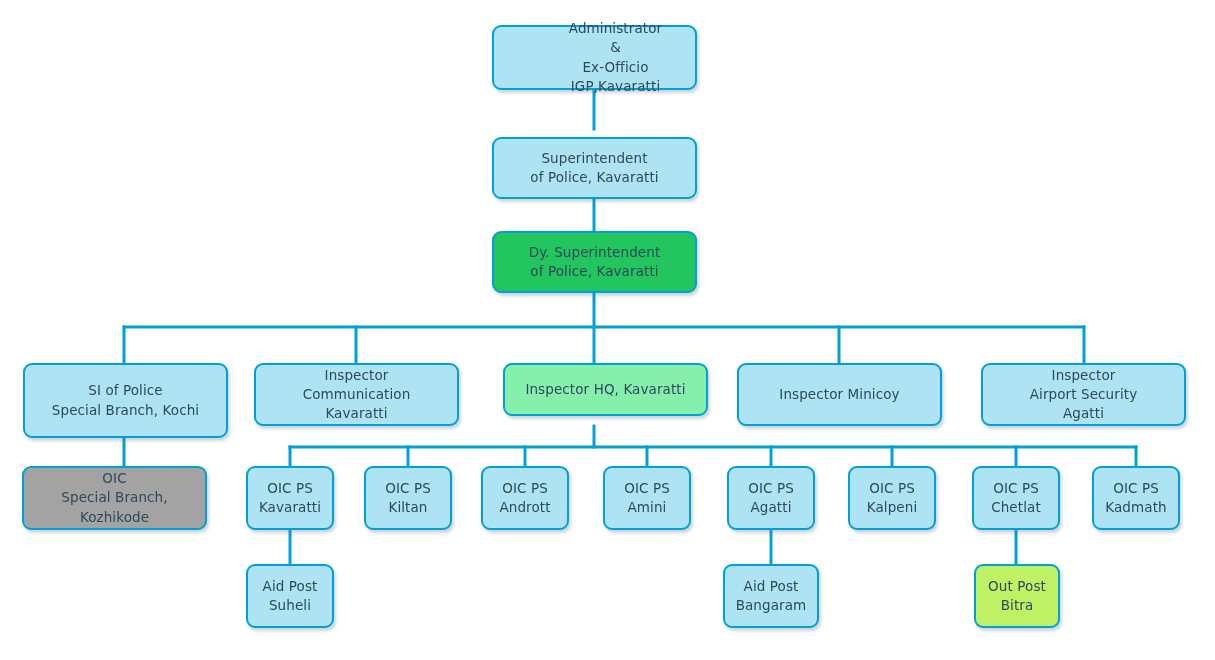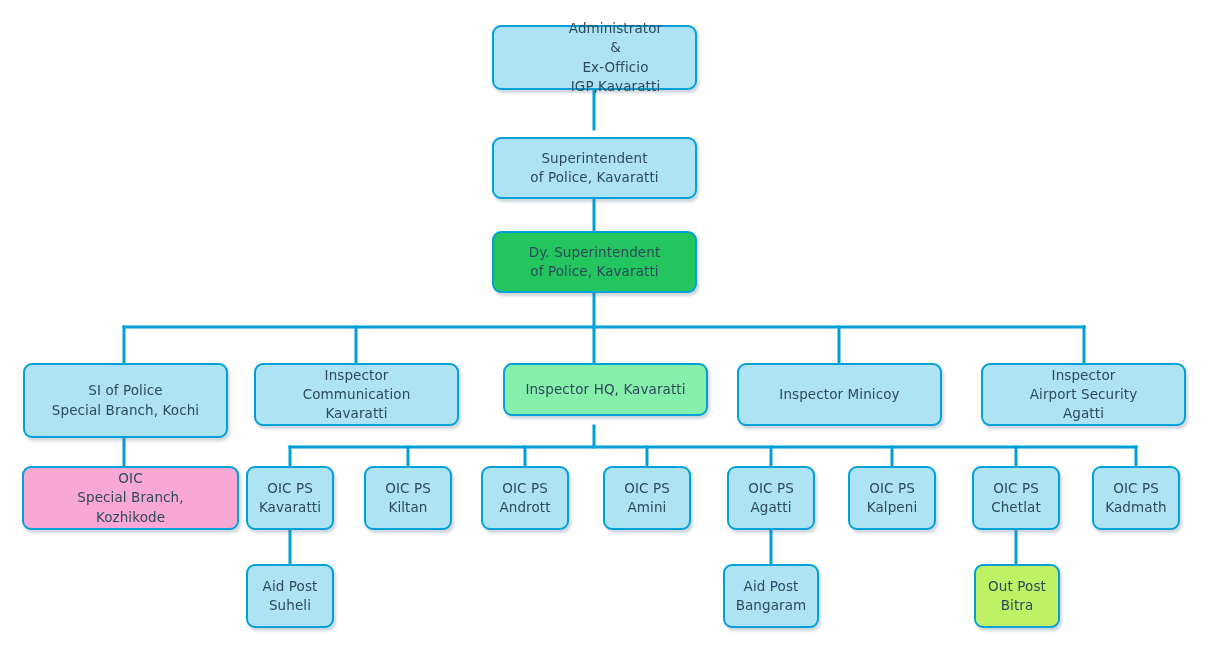--- a/index.html
+++ b/index.html
@@ -86,21 +86,21 @@
       <div class="node" style="left: 23px; top: 363px; width: 205px; height: 75px; background: rgb(173, 227, 243); border-color: rgb(0, 160, 216); color: rgb(44, 74, 90);"><span class="node-label">SI of Police
 Special Branch, Kochi</span></div>
       <div class="node" style="left: 254px; top: 363px; width: 205px; height: 63px; background: rgb(173, 227, 243); border-color: rgb(0, 160, 216); color: rgb(44, 74, 90);"><span class="node-label">Inspector
 Communication
 Kavaratti</span></div>
       <div class="node" style="left: 492px; top: 363px; width: 205px; height: 53px; background: #86efac; border-color: rgb(0, 160, 216); color: rgb(44, 74, 90); margin-left: 11px;"><span class="node-label">Inspector HQ, Kavaratti</span></div>
       <div class="node" style="left: 737px; top: 363px; width: 205px; height: 63px; background: rgb(173, 227, 243); border-color: rgb(0, 160, 216); color: rgb(44, 74, 90);"><span class="node-label">Inspector Minicoy</span></div>
       <div class="node" style="left: 981px; top: 363px; width: 205px; height: 63px; background: rgb(173, 227, 243); border-color: rgb(0, 160, 216); color: rgb(44, 74, 90);"><span class="node-label">Inspector
 Airport Security
 Agatti</span></div>
-      <div class="node" style="left: 22px; top: 466px; width: 217px; height: 64px; background: #f9a8d4; border-color: rgb(0, 160, 216); color: rgb(44, 74, 90);"><span class="node-label">OIC
+      <div class="node" style="left: 22px; top: 466px; width: 185px; height: 64px; background: #a3a3a3; border-color: rgb(0, 160, 216); color: rgb(44, 74, 90);"><span class="node-label">OIC
 Special Branch,
 Kozhikode</span></div>
       <div class="node" style="left: 246px; top: 466px; width: 88px; height: 64px; background: rgb(173, 227, 243); border-color: rgb(0, 160, 216); color: rgb(44, 74, 90);"><span class="node-label">OIC PS
 Kavaratti</span></div>
       <div class="node" style="left: 364px; top: 466px; width: 88px; height: 64px; background: rgb(173, 227, 243); border-color: rgb(0, 160, 216); color: rgb(44, 74, 90);"><span class="node-label">OIC PS
 Kiltan</span></div>
       <div class="node" style="left: 481px; top: 466px; width: 88px; height: 64px; background: rgb(173, 227, 243); border-color: rgb(0, 160, 216); color: rgb(44, 74, 90);"><span class="node-label">OIC PS
 Andrott</span></div>
       <div class="node" style="left: 603px; top: 466px; width: 88px; height: 64px; background: rgb(173, 227, 243); border-color: rgb(0, 160, 216); color: rgb(44, 74, 90);"><span class="node-label">OIC PS
 Amini</span></div>

